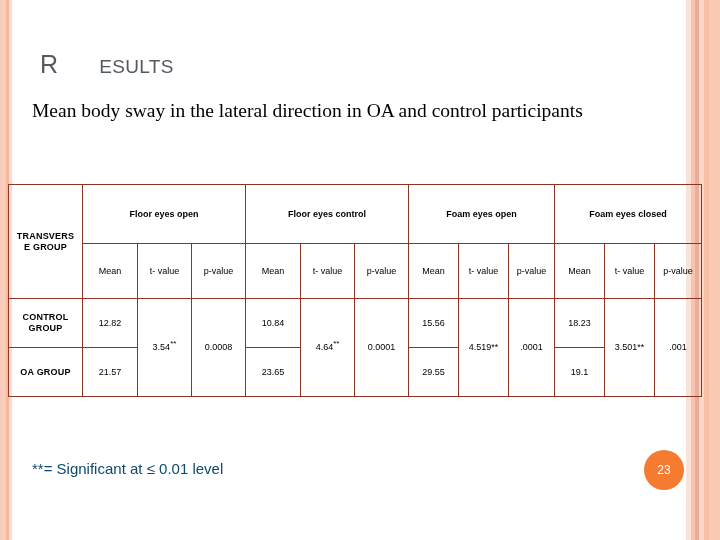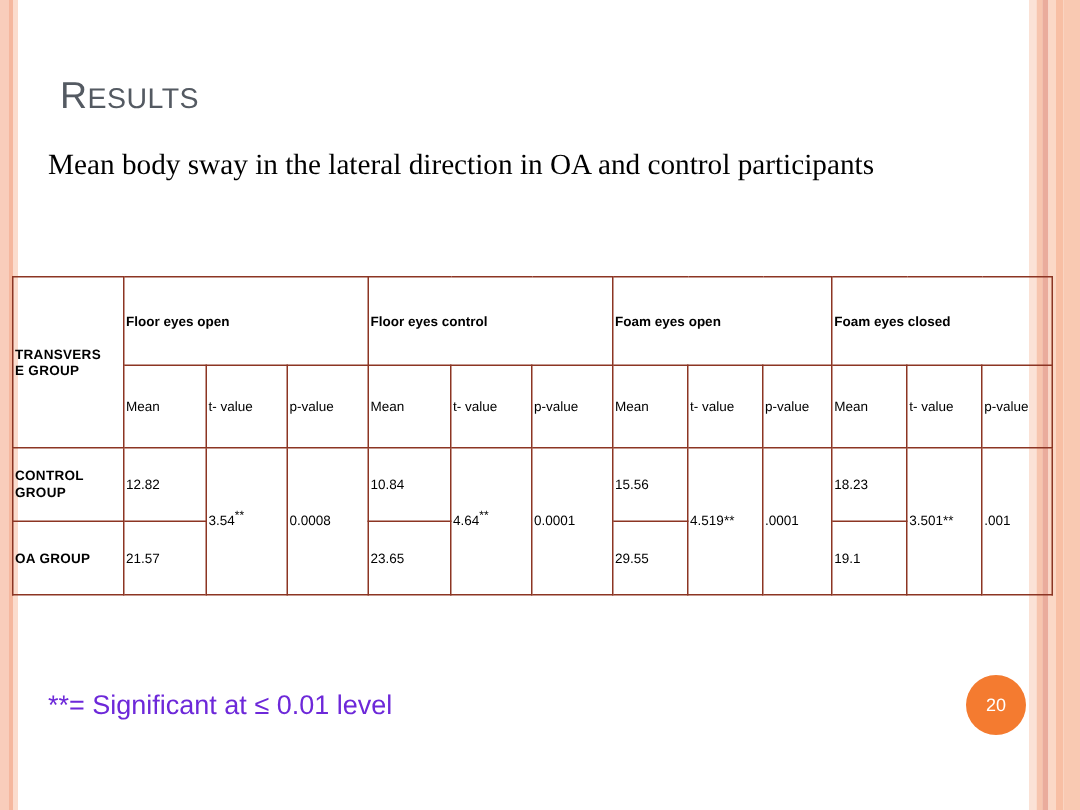--- a/index.html
+++ b/index.html
@@ -36,21 +36,21 @@
   #slide-title {
     position: absolute;
     left: 40px;
     top: 50px;
     color: #545a62;
     font-size: 25px;
     letter-spacing: .3px;
     white-space: nowrap;
   }
   #slide-title .cap { font-size: 25px; }
-  #slide-title .sc  { font-size: 19px; }
+  #slide-title .sc  { font-size: 19px; margin-left: 41px; }
 
   
   #body-text {
     position: absolute;
     left: 32px;
     top: 98px;
     width: 650px;
     font-family: "Liberation Serif", serif;
     color: #000000;
     font-size: 19.5px;
@@ -62,21 +62,21 @@
   #results-table {
     position: absolute;
     left: 8px;
     top: 184px;
     width: 687px;
     border-collapse: collapse;
     table-layout: fixed;
   }
   #results-table td {
     border: 1.6px solid #8c3523;
-    text-align: left;
+    text-align: center;
     vertical-align: middle;
     font-size: 9px;
     color: #000000;
     padding: 1px 1px;
     line-height: 11px;
   }
   .rowlabel {
     font-weight: bold;
     font-size: 9.5px;
     letter-spacing: .2px;
@@ -88,22 +88,22 @@
   .subhead { font-size: 9px; }
   .mean-cell { font-size: 10px; }
   .stat-cell { font-size: 10px; }
   sup { font-size: 8px; vertical-align: super; line-height: 0; }
 
   
   #footnote {
     position: absolute;
     left: 32px;
     top: 460px;
-    font-size: 18px;
-    color: #6d28d9;
+    font-size: 15px;
+    color: #0c4a6e;
   }
 
   
   #page-badge {
     position: absolute;
     left: 644px;
     top: 450px;
     width: 40px;
     height: 40px;
     border-radius: 50%;
@@ -201,13 +201,13 @@
       <td class="mean-cell">21.57</td>
       <td class="mean-cell">23.65</td>
       <td class="mean-cell">29.55</td>
       <td class="mean-cell">19.1</td>
     </tr>
   </tbody>
 </table>
 
 <div id="footnote">**= Significant at ≤ 0.01 level</div>
 
-<div id="page-badge">20</div>
+<div id="page-badge">23</div>
 
 </body></html>

